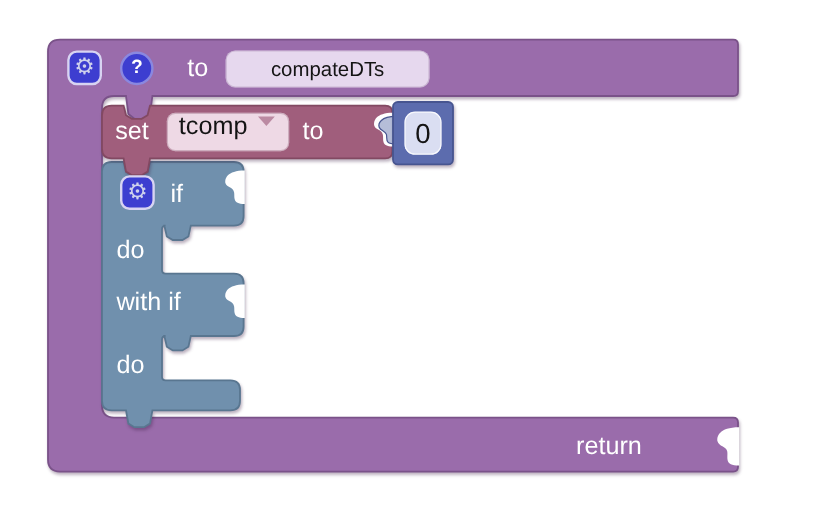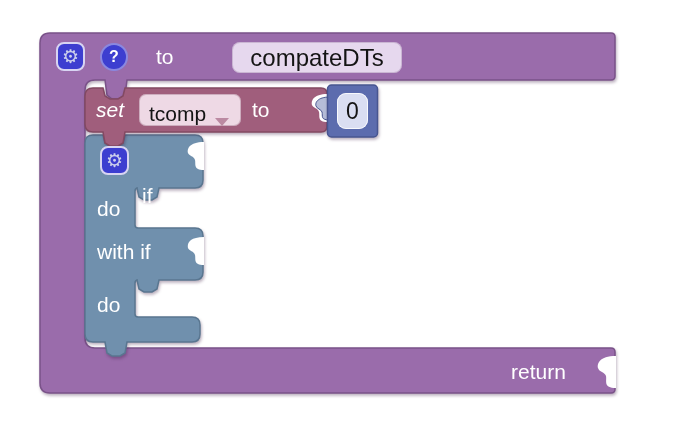--- a/index.html
+++ b/index.html
@@ -37,49 +37,48 @@
     border: 2px solid #8a88e0;
     box-sizing: border-box;
     display:flex; align-items:center; justify-content:center;
     color:#ffffff; font-size:16px; font-weight:bold;
     cursor:pointer;
   }
   .field-pill {
     background: var(--field_name);
     border-radius:8px;
     display:flex; align-items:center; justify-content:center;
-    color: var(--text_dark); font-size:24px;
+    color: var(--text_dark); font-size:17px;
     box-shadow: inset 0 0 0 1px rgba(120,80,130,0.25);
     cursor:text;
-    margin-left:44px;
   }
   .field-dropdown {
     background: var(--field_dropdown);
     border-radius:7px;
-    display:flex; align-items:flex-end;
+    display:flex; align-items:flex-start;
     padding:0 10px;
     color: var(--text_dark); font-size:21px;
     box-shadow: inset 0 0 0 1px rgba(130,73,98,0.3);
     cursor:pointer;
   }
   .dd-arrow {
     width:0; height:0; margin-left:9px; margin-top:3px;
     border-left:7px solid transparent;
     border-right:7px solid transparent;
     border-top:8px solid var(--dropdown_arrow);
   }
   .field-number {
     background: var(--field_number);
     border-radius:9px;
     display:flex; align-items:center; justify-content:center;
     color: var(--text_dark); font-size:23px;
     box-shadow: inset 0 0 0 1px rgba(255,255,255,0.8);
     cursor:text;
   }
-  .return-wrap { text-align:center; }
+  .return-wrap { text-align:left; }
 </style>
 </head>
 <body>
 
 <div class="scene">
 
   <svg class="blocks" width="690" height="429" viewBox="0 0 690 429">
 
     <path class="shape-function shadowed" d="M 50,33 L 611,33 Q 615,33 615,37 L 615,76 Q 615,80 611,80 L 127,80 l -2,15 l -5,4 l -8,0 l -5,-4 l -2,-15 L 95,80 Q 85,80 85,90 L 85,338 Q 85,348 95,348 L 611,348 Q 615,348 615,352 L 615,389 Q 615,393 611,393 L 50,393 Q 40,393 40,383 L 40,43 Q 40,33 50,33 Z"></path>
 
@@ -103,33 +102,33 @@
     <span>⚙</span>
   </div>
   <div class="ov icon-help" style="left:100px; top:43px;">
     <span>?</span>
   </div>
   <div class="ov lbl" style="left:156px; top:45px;">to</div>
   <div class="ov field-pill" style="left:188px; top:42px; width:170px; height:31px;">
     <span>compateDTs</span>
   </div>
 
-  <div class="ov lbl" style="left:96px; top:98px;font-style:italic;">set</div>
+  <div class="ov lbl" style="left:96px; top:98px;">set</div>
   <div class="ov field-dropdown" style="left:139px; top:94px; width:102px; height:32px; box-sizing:border-box;">
     <span>tcomp</span>
     <span class="dd-arrow"></span>
   </div>
   <div class="ov lbl" style="left:252px; top:98px;">to</div>
   <div class="ov field-number" style="left:337px; top:93px; width:31px; height:36px;">
     <span>0</span>
   </div>
 
   <div class="ov icon-gear" style="left:100px; top:146px;">
     <span>⚙</span>
   </div>
-  <div class="ov lbl" style="left:142px; top:150px;margin-top:34px;">if</div>
+  <div class="ov lbl" style="left:142px; top:150px;">if</div>
   <div class="ov lbl" style="left:97px; top:197px;">do</div>
   <div class="ov lbl" style="left:97px; top:240px;">with if</div>
   <div class="ov lbl" style="left:97px; top:293px;">do</div>
 
   <div class="ov lbl return-wrap" style="left:480px; top:360px; width:117px;">return</div>
 
 </div>
 
 </body></html>

